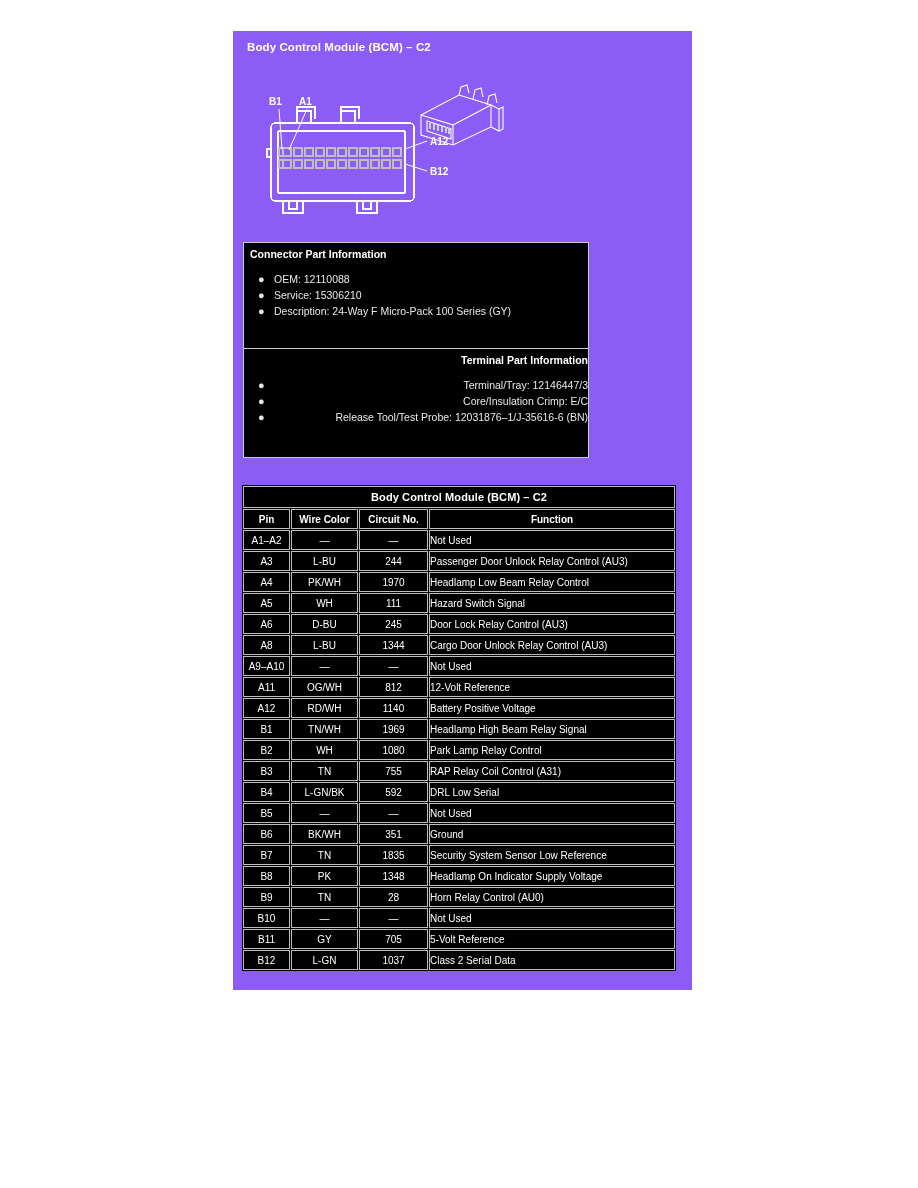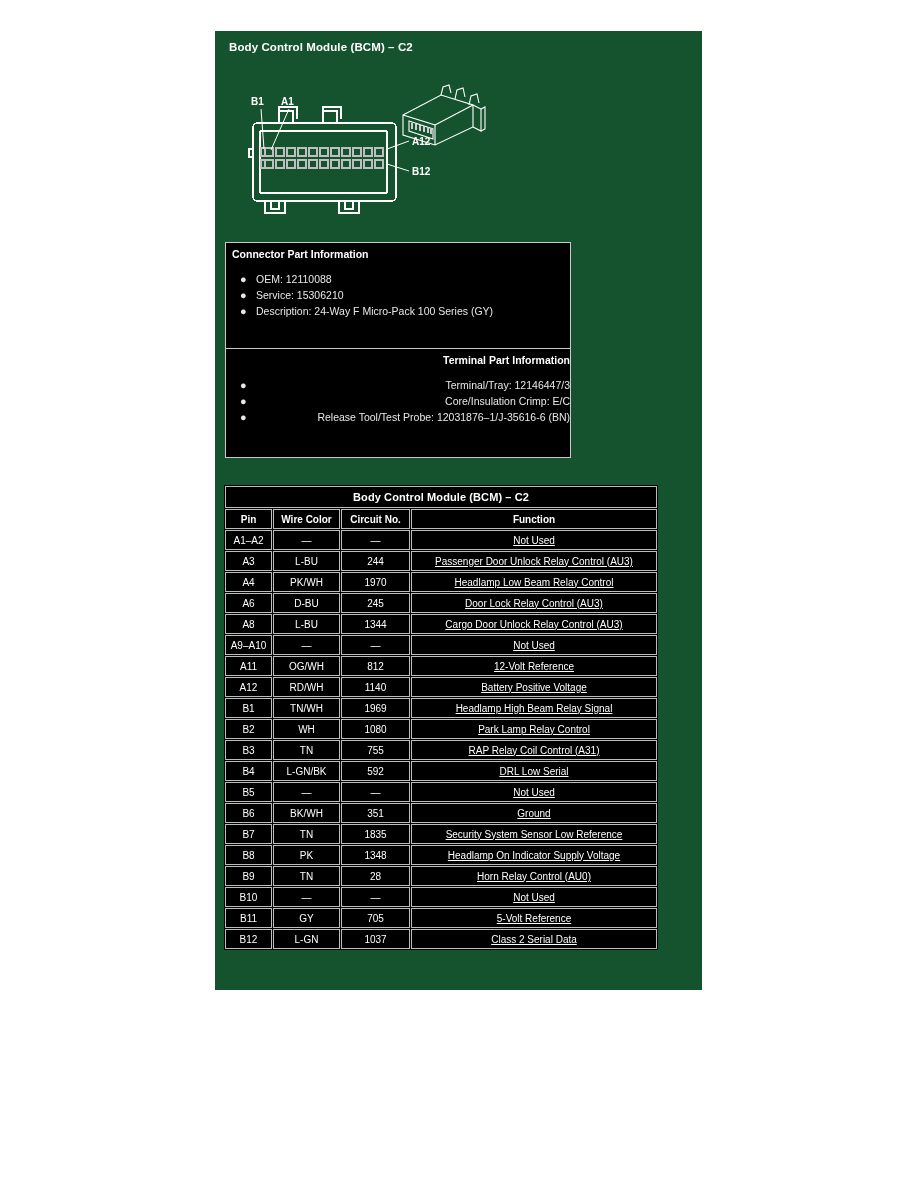--- a/index.html
+++ b/index.html
@@ -11,28 +11,27 @@
     width: 918px;
     height: 1188px;
     position: relative;
     font-family: "Liberation Sans", sans-serif;
     -webkit-font-smoothing: none;
   }
 
   
   #doc-panel {
     position: absolute;
-    left: 215px;
+    left: 233px;
     top: 31px;
     width: 459px;
     height: 959px;
-    background: #14532d;
+    background: #8b5cf6;
     color: #ffffff;
     overflow: hidden;
-    padding-left: 28px;
   }
 
   
   #page-title {
     position: absolute;
     left: 14px;
     top: 10px;
     font-size: 11.5px;
     font-weight: bold;
     letter-spacing: .1px;
@@ -122,21 +121,21 @@
     height: 18px;
     letter-spacing: .1px;
   }
   table.pinout th.col-head {
     font-weight: bold;
     text-align: center;
     font-size: 10px;
     margin-top: 25px;
   }
   td.c-pin, td.c-wire, td.c-circuit { text-align: center; }
-  td.c-function { text-align: center; padding-left: 4px; text-decoration: underline; }
+  td.c-function { text-align: left; padding-left: 4px; }
 
   col.w-pin      { width: 47px; }
   col.w-wire     { width: 67px; }
   col.w-circuit  { width: 69px; }
   col.w-function { width: 246px; }
 </style>
 </head>
 <body>
 
 <div id="doc-panel">
@@ -275,20 +274,26 @@
             <td class="c-circuit">244</td>
             <td class="c-function">Passenger Door Unlock Relay Control (AU3)</td>
           </tr>
           <tr>
             <td class="c-pin">A4</td>
             <td class="c-wire">PK/WH</td>
             <td class="c-circuit">1970</td>
             <td class="c-function">Headlamp Low Beam Relay Control</td>
           </tr>
           <tr>
+            <td class="c-pin">A5</td>
+            <td class="c-wire">WH</td>
+            <td class="c-circuit">111</td>
+            <td class="c-function">Hazard Switch Signal</td>
+          </tr>
+          <tr>
             <td class="c-pin">A6</td>
             <td class="c-wire">D-BU</td>
             <td class="c-circuit">245</td>
             <td class="c-function">Door Lock Relay Control (AU3)</td>
           </tr>
           <tr>
             <td class="c-pin">A8</td>
             <td class="c-wire">L-BU</td>
             <td class="c-circuit">1344</td>
             <td class="c-function">Cargo Door Unlock Relay Control (AU3)</td>

